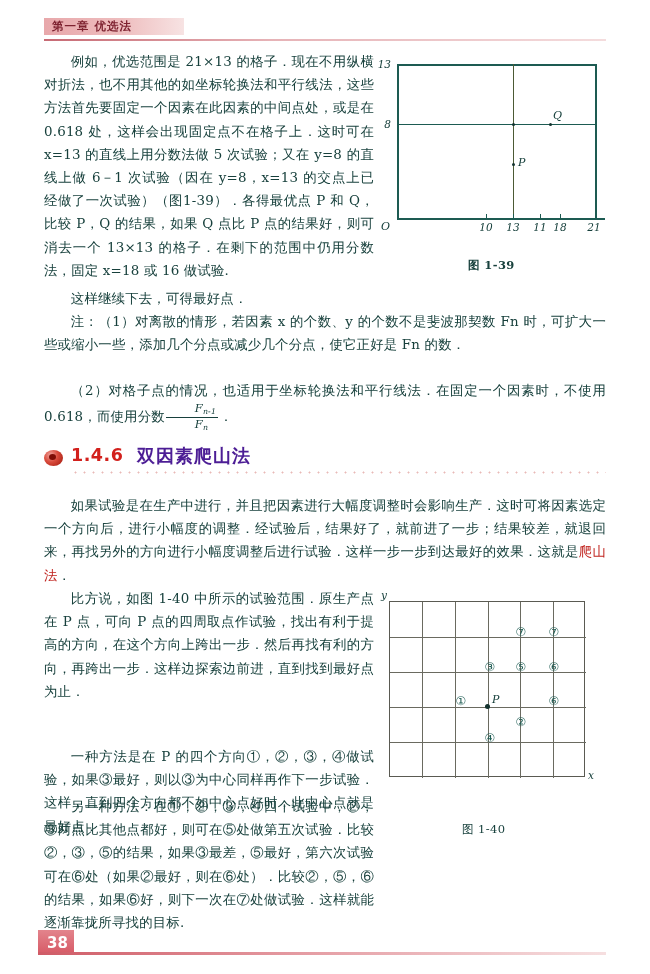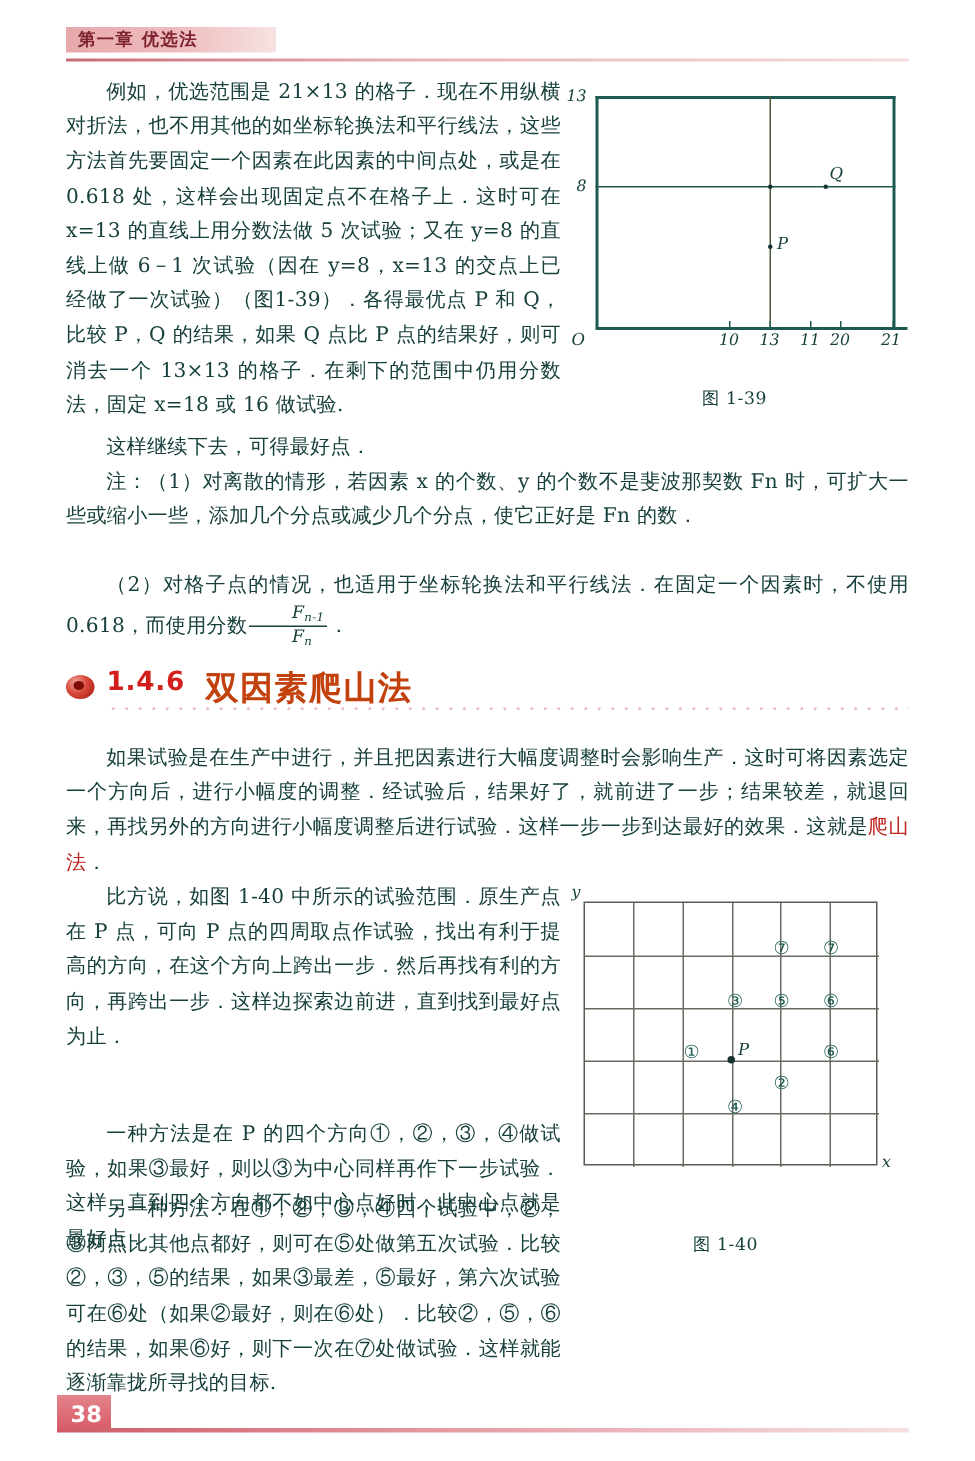--- a/index.html
+++ b/index.html
@@ -93,23 +93,23 @@
     font-size: 17.5px;
     font-weight: bold;
     color: #d2201c;
     letter-spacing: 0.5px;
   }
   .sec-title {
     position: absolute;
     left: 93px;
     top: 1px;
     font-family: "DejaVu Sans", "Liberation Sans", sans-serif;
-    font-size: 22px;
+    font-size: 18px;
     font-weight: bold;
-    color: #c2410c;
+    color: #4c1d95;
     letter-spacing: 1px;
   }
   .sec-dots {
     position: absolute;
     left: 27px;
     top: 28px;
     width: 535px;
     height: 3px;
     background-image: radial-gradient(circle, #e9b9b6 0.9px, rgba(255,255,255,0) 1.1px);
     background-size: 9px 3px;
@@ -368,34 +368,34 @@
     <div class="ylab" style="left:-22px; top:48px; width:16px;">8</div>
     <div class="origin" style="left:-16px; top:150px;">O</div>
 
     <div class="tick" style="left:89px;"></div>
     <div class="xlab" style="left:89px;">10</div>
     <div class="tick" style="left:116px;"></div>
     <div class="xlab" style="left:116px;">13</div>
     <div class="tick" style="left:143px;"></div>
     <div class="xlab" style="left:143px;">11</div>
     <div class="tick" style="left:163px;"></div>
-    <div class="xlab" style="left:163px;">20</div>
+    <div class="xlab" style="left:163px;">18</div>
     <div class="tick" style="left:198px;"></div>
     <div class="xlab" style="left:197px;text-align:center;">21</div>
 
     <div class="dot" style="left:115px; top:93px;"></div>
     <div class="ptlab" style="left:121px; top:86px;">P</div>
 
     <div class="dot" style="left:152px; top:53px;"></div>
     <div class="ptlab" style="left:156px; top:39px;">Q</div>
 
     <div class="dot" style="left:115px; top:53px;"></div>
   </div>
 </div>
-<div class="fig-cap" style="left:468px; top:258px;">图 1-39</div>
+<div class="fig-cap" style="left:468px; top:258px;font-weight:bold;">图 1-39</div>
 
 <div class="sec-wrap">
   <div class="sec-bullet"></div>
   <div class="sec-num">1.4.6</div>
   <div class="sec-title">双因素爬山法</div>
   <div class="sec-dots"></div>
 </div>
 
 <div class="para indent" style="left:44px; top:494px; width:562px;">
   <span>如果试验是在生产中进行，并且把因素进行大幅度调整时会影响生产．这时可将因素选定一个方向后，进行小幅度的调整．经试验后，结果好了，就前进了一步；结果较差，就退回来，再找另外的方向进行小幅度调整后进行试验．这样一步一步到达最好的效果．这就是</span><span class="red-em">爬山法</span><span>．</span>

